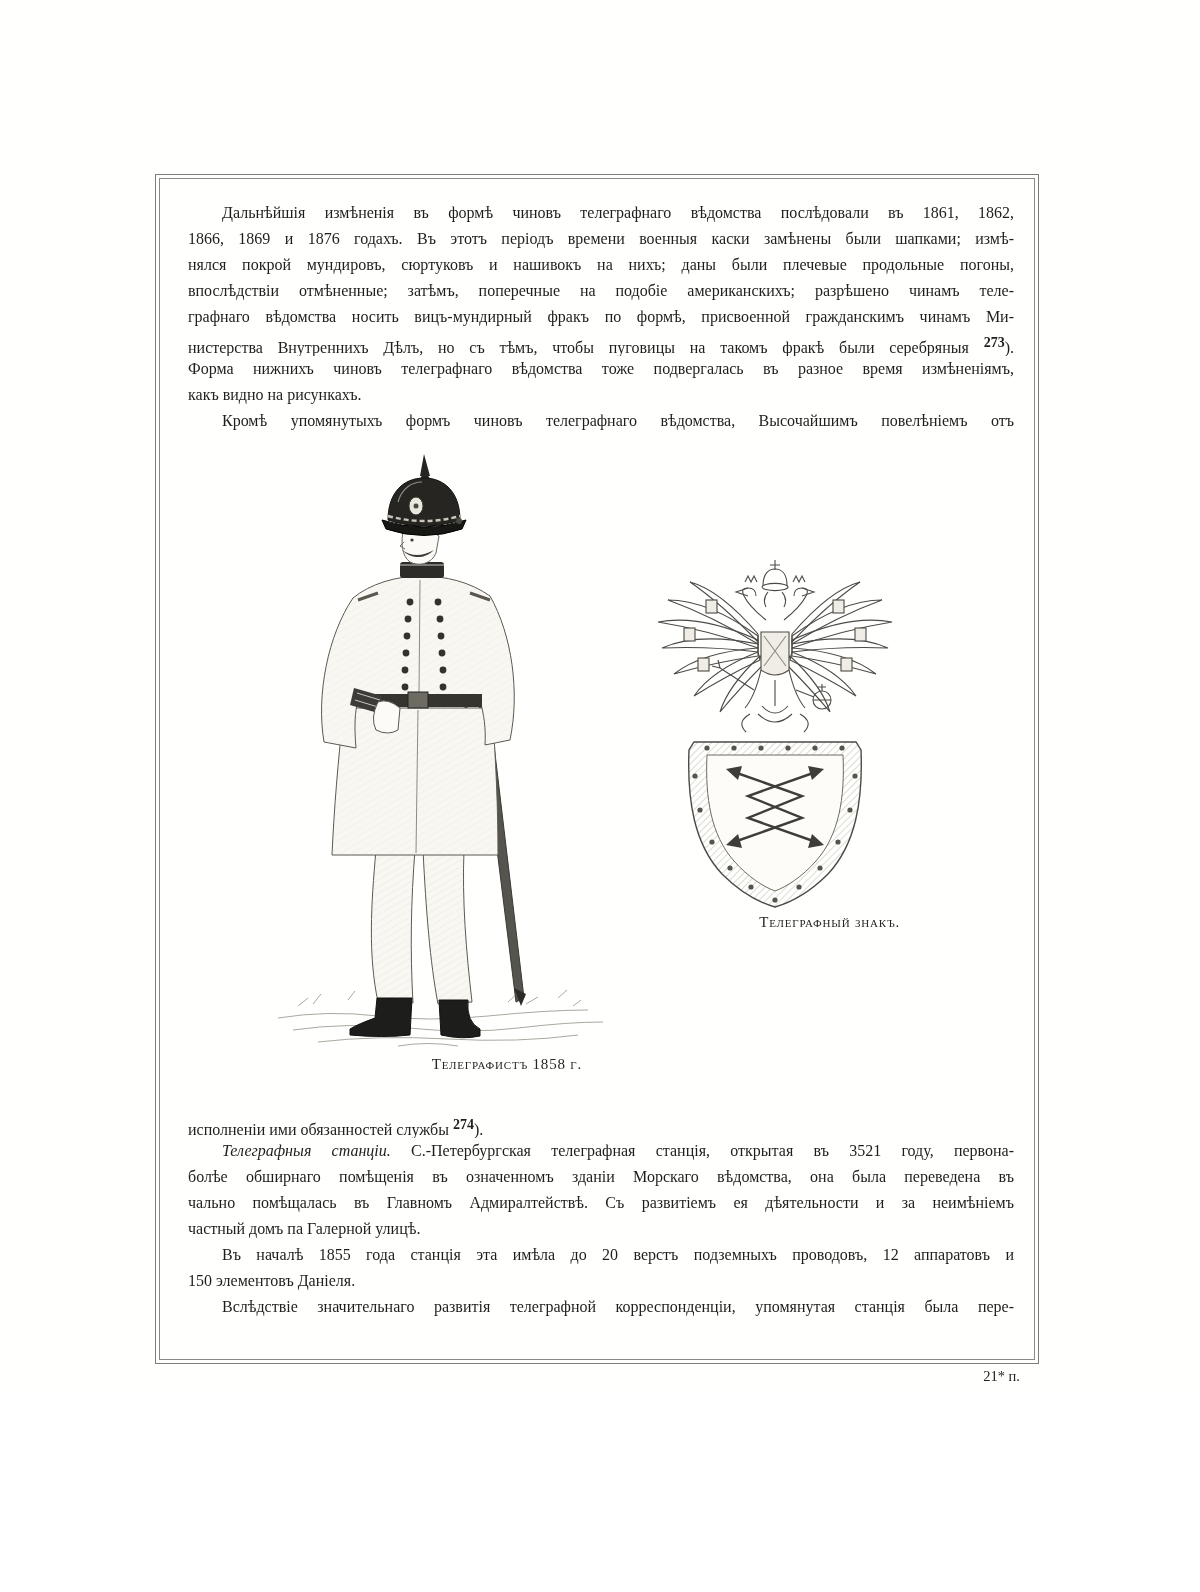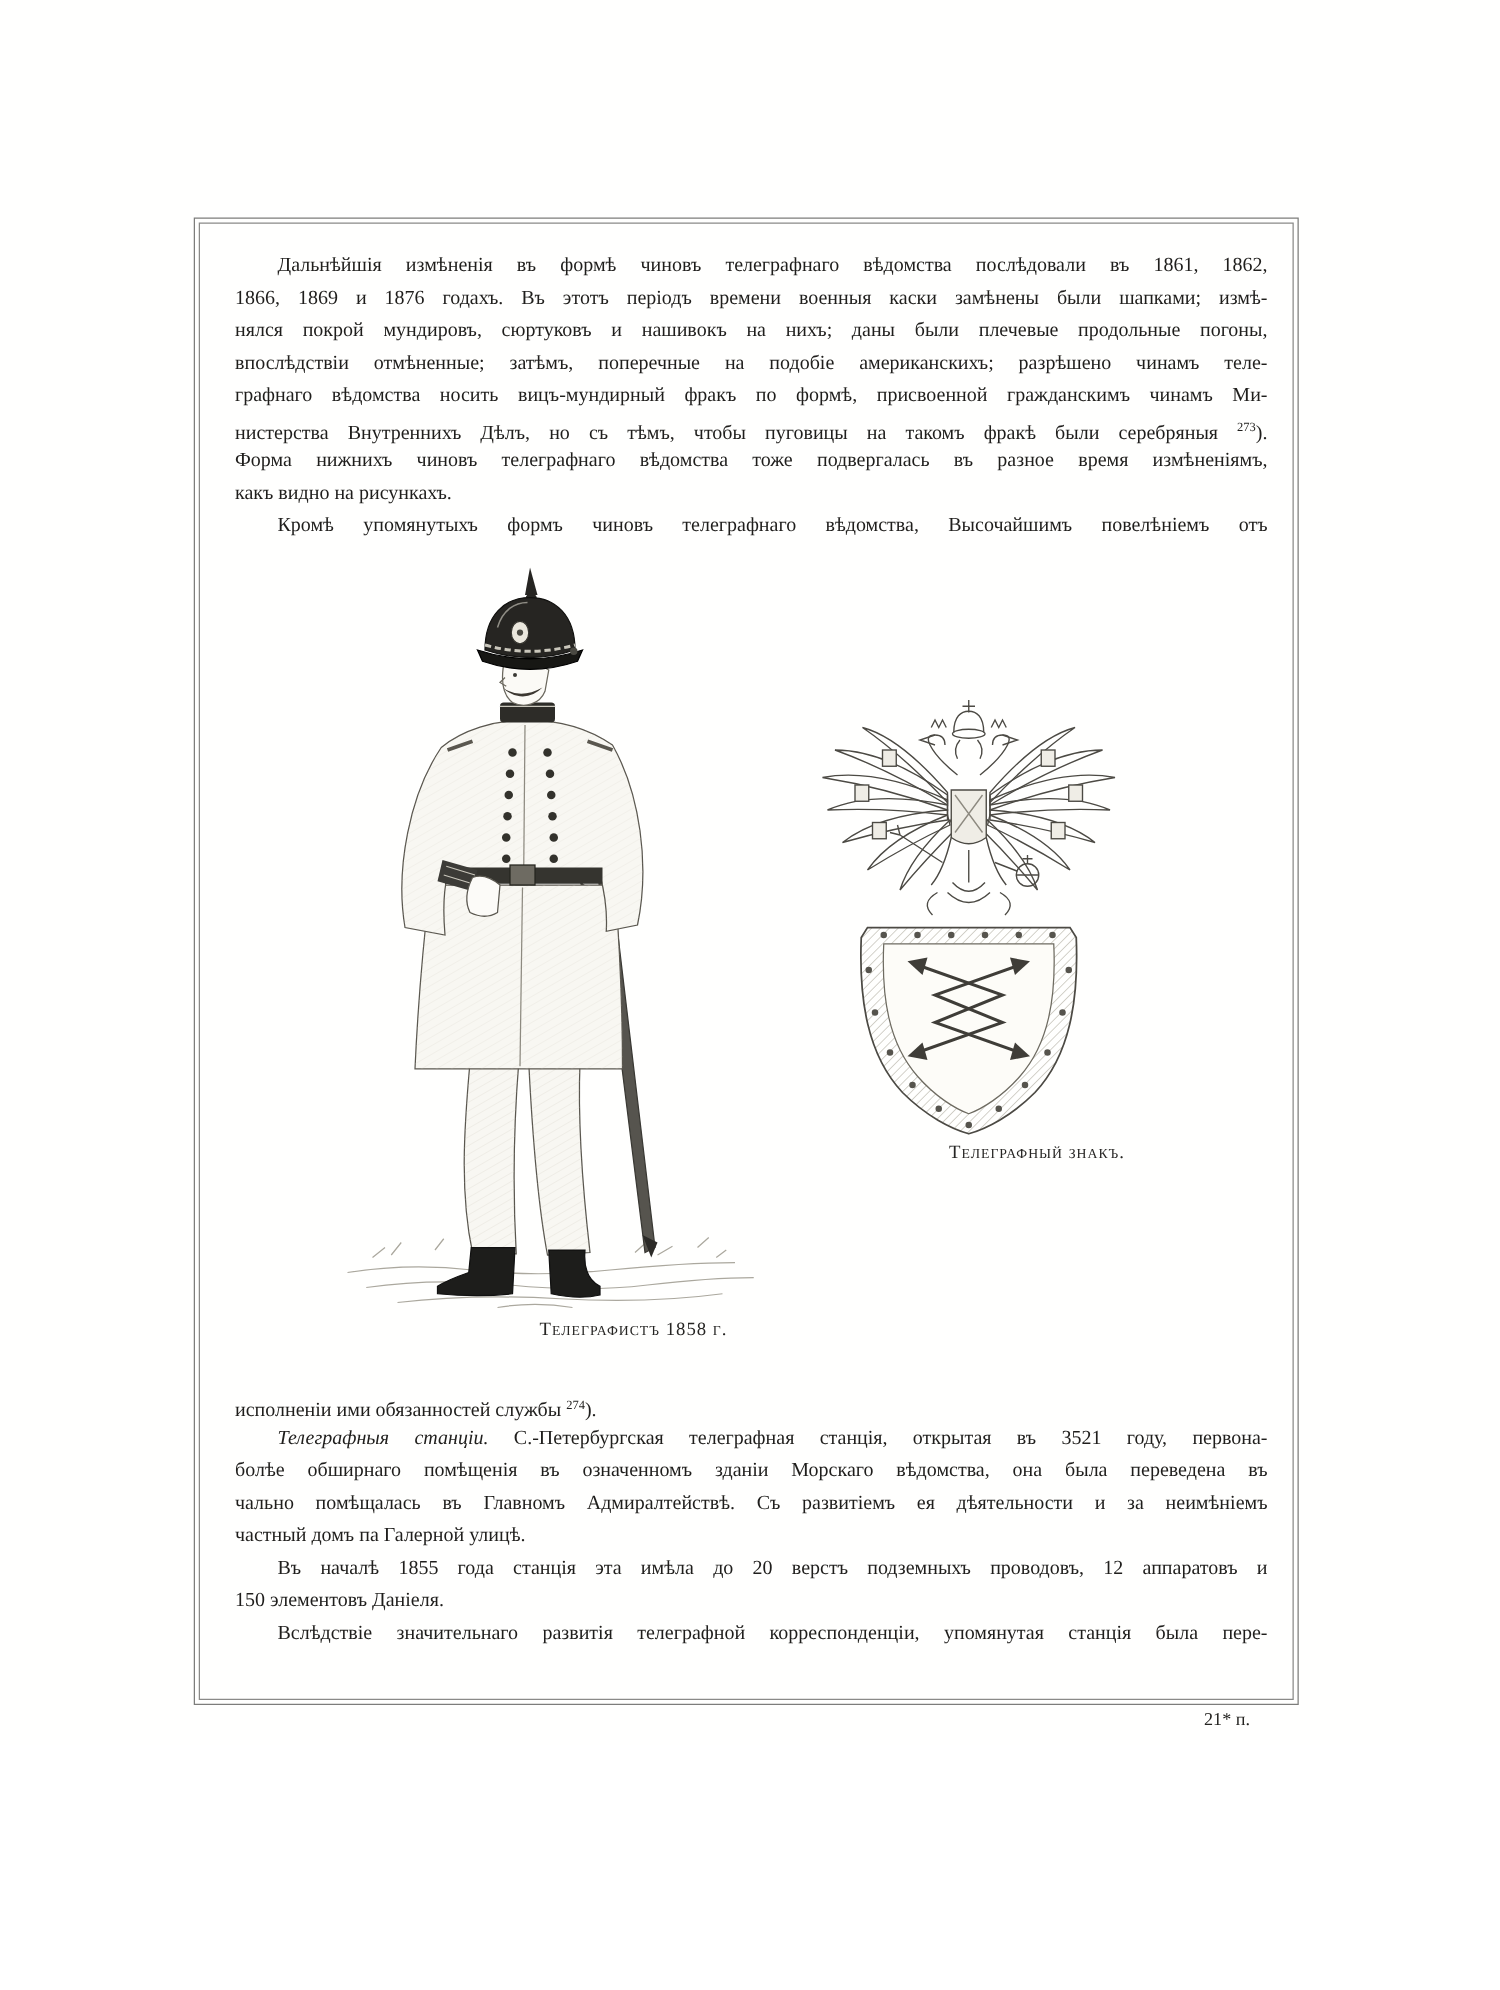--- a/index.html
+++ b/index.html
@@ -7,27 +7,27 @@
         font-family:"Liberation Serif","DejaVu Serif",serif;color:#1f1e1c;}
   .frame{position:absolute;left:155px;top:174px;width:882px;height:1188px;border:1px solid #7d7d7b;}
   .frame-inner{position:absolute;left:3px;top:3px;right:3px;bottom:3px;border:1px solid #8a8a88;}
   .textblock{position:absolute;left:188px;width:826px;}
   #block-top{top:200px;}
   #block-bottom{top:1112px;}
   .line{height:26px;line-height:26px;font-size:16px;text-align:justify;text-align-last:justify;
         overflow:hidden;white-space:normal;}
   .line.left{text-align-last:left;}
   .line.indent{text-indent:34px;}
-  .sup{font-size:10px;vertical-align:6px;}
+  .sup{font-size:14px;vertical-align:6px;font-weight:bold;}
   .ital{font-style:italic;}
   .caption{position:absolute;text-align:right;font-size:15px;font-variant:small-caps;
            letter-spacing:0.8px;color:#262523;}
   #caption-figure{left:262px;width:320px;top:1056px;}
   #caption-emblem{left:650px;width:250px;top:914px;}
-  .sig{position:absolute;top:1368px;left:860px;width:140px;text-align:right;font-size:14.5px;color:#242320;}
+  .sig{position:absolute;top:1368px;left:880px;width:140px;text-align:right;font-size:14.5px;color:#242320;}
   .pagenum{position:absolute;top:1396px;left:480px;width:220px;text-align:center;font-size:15px;
            letter-spacing:1.5px;color:#c2410c;}
   .watermark{position:absolute;top:1548px;left:880px;width:305px;text-align:right;font-size:13px;
              color:#b6b6b4;font-family:"Liberation Sans","DejaVu Sans",sans-serif;}
   .illus{position:absolute;}
   #fig-telegraphist{left:258px;top:450px;}
   #fig-emblem{left:650px;top:556px;}
 </style>
 </head>
 <body>

